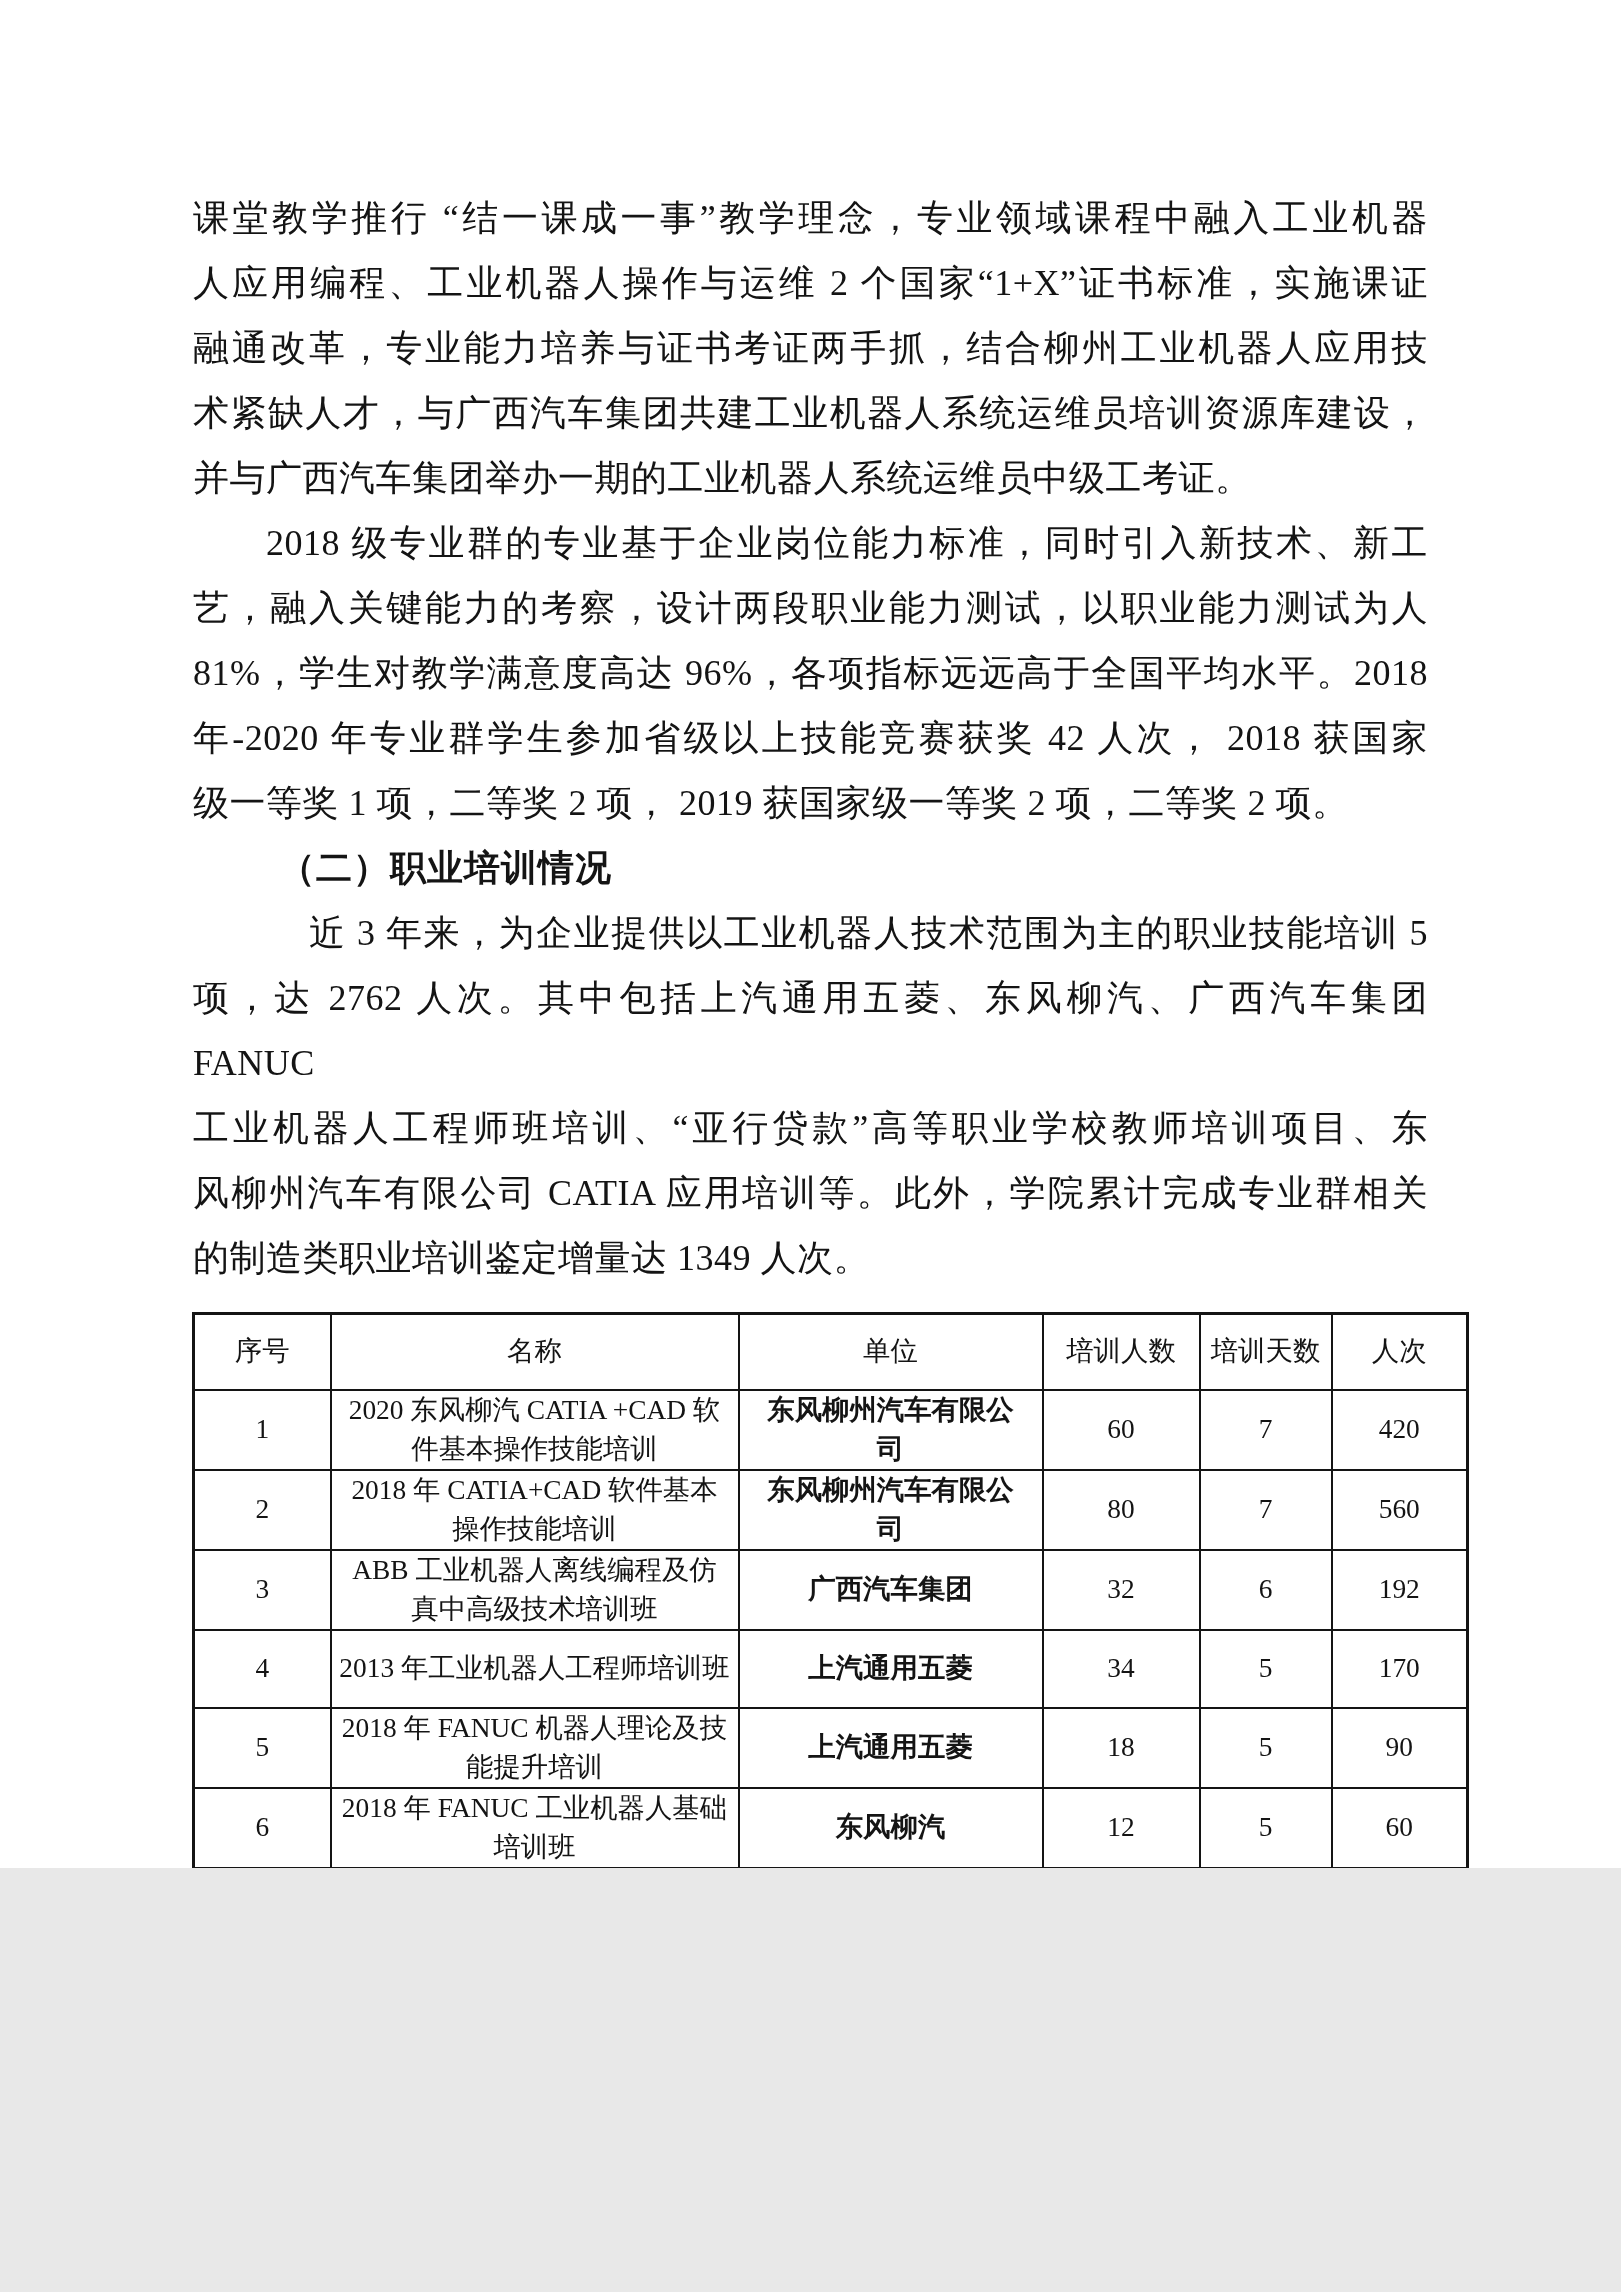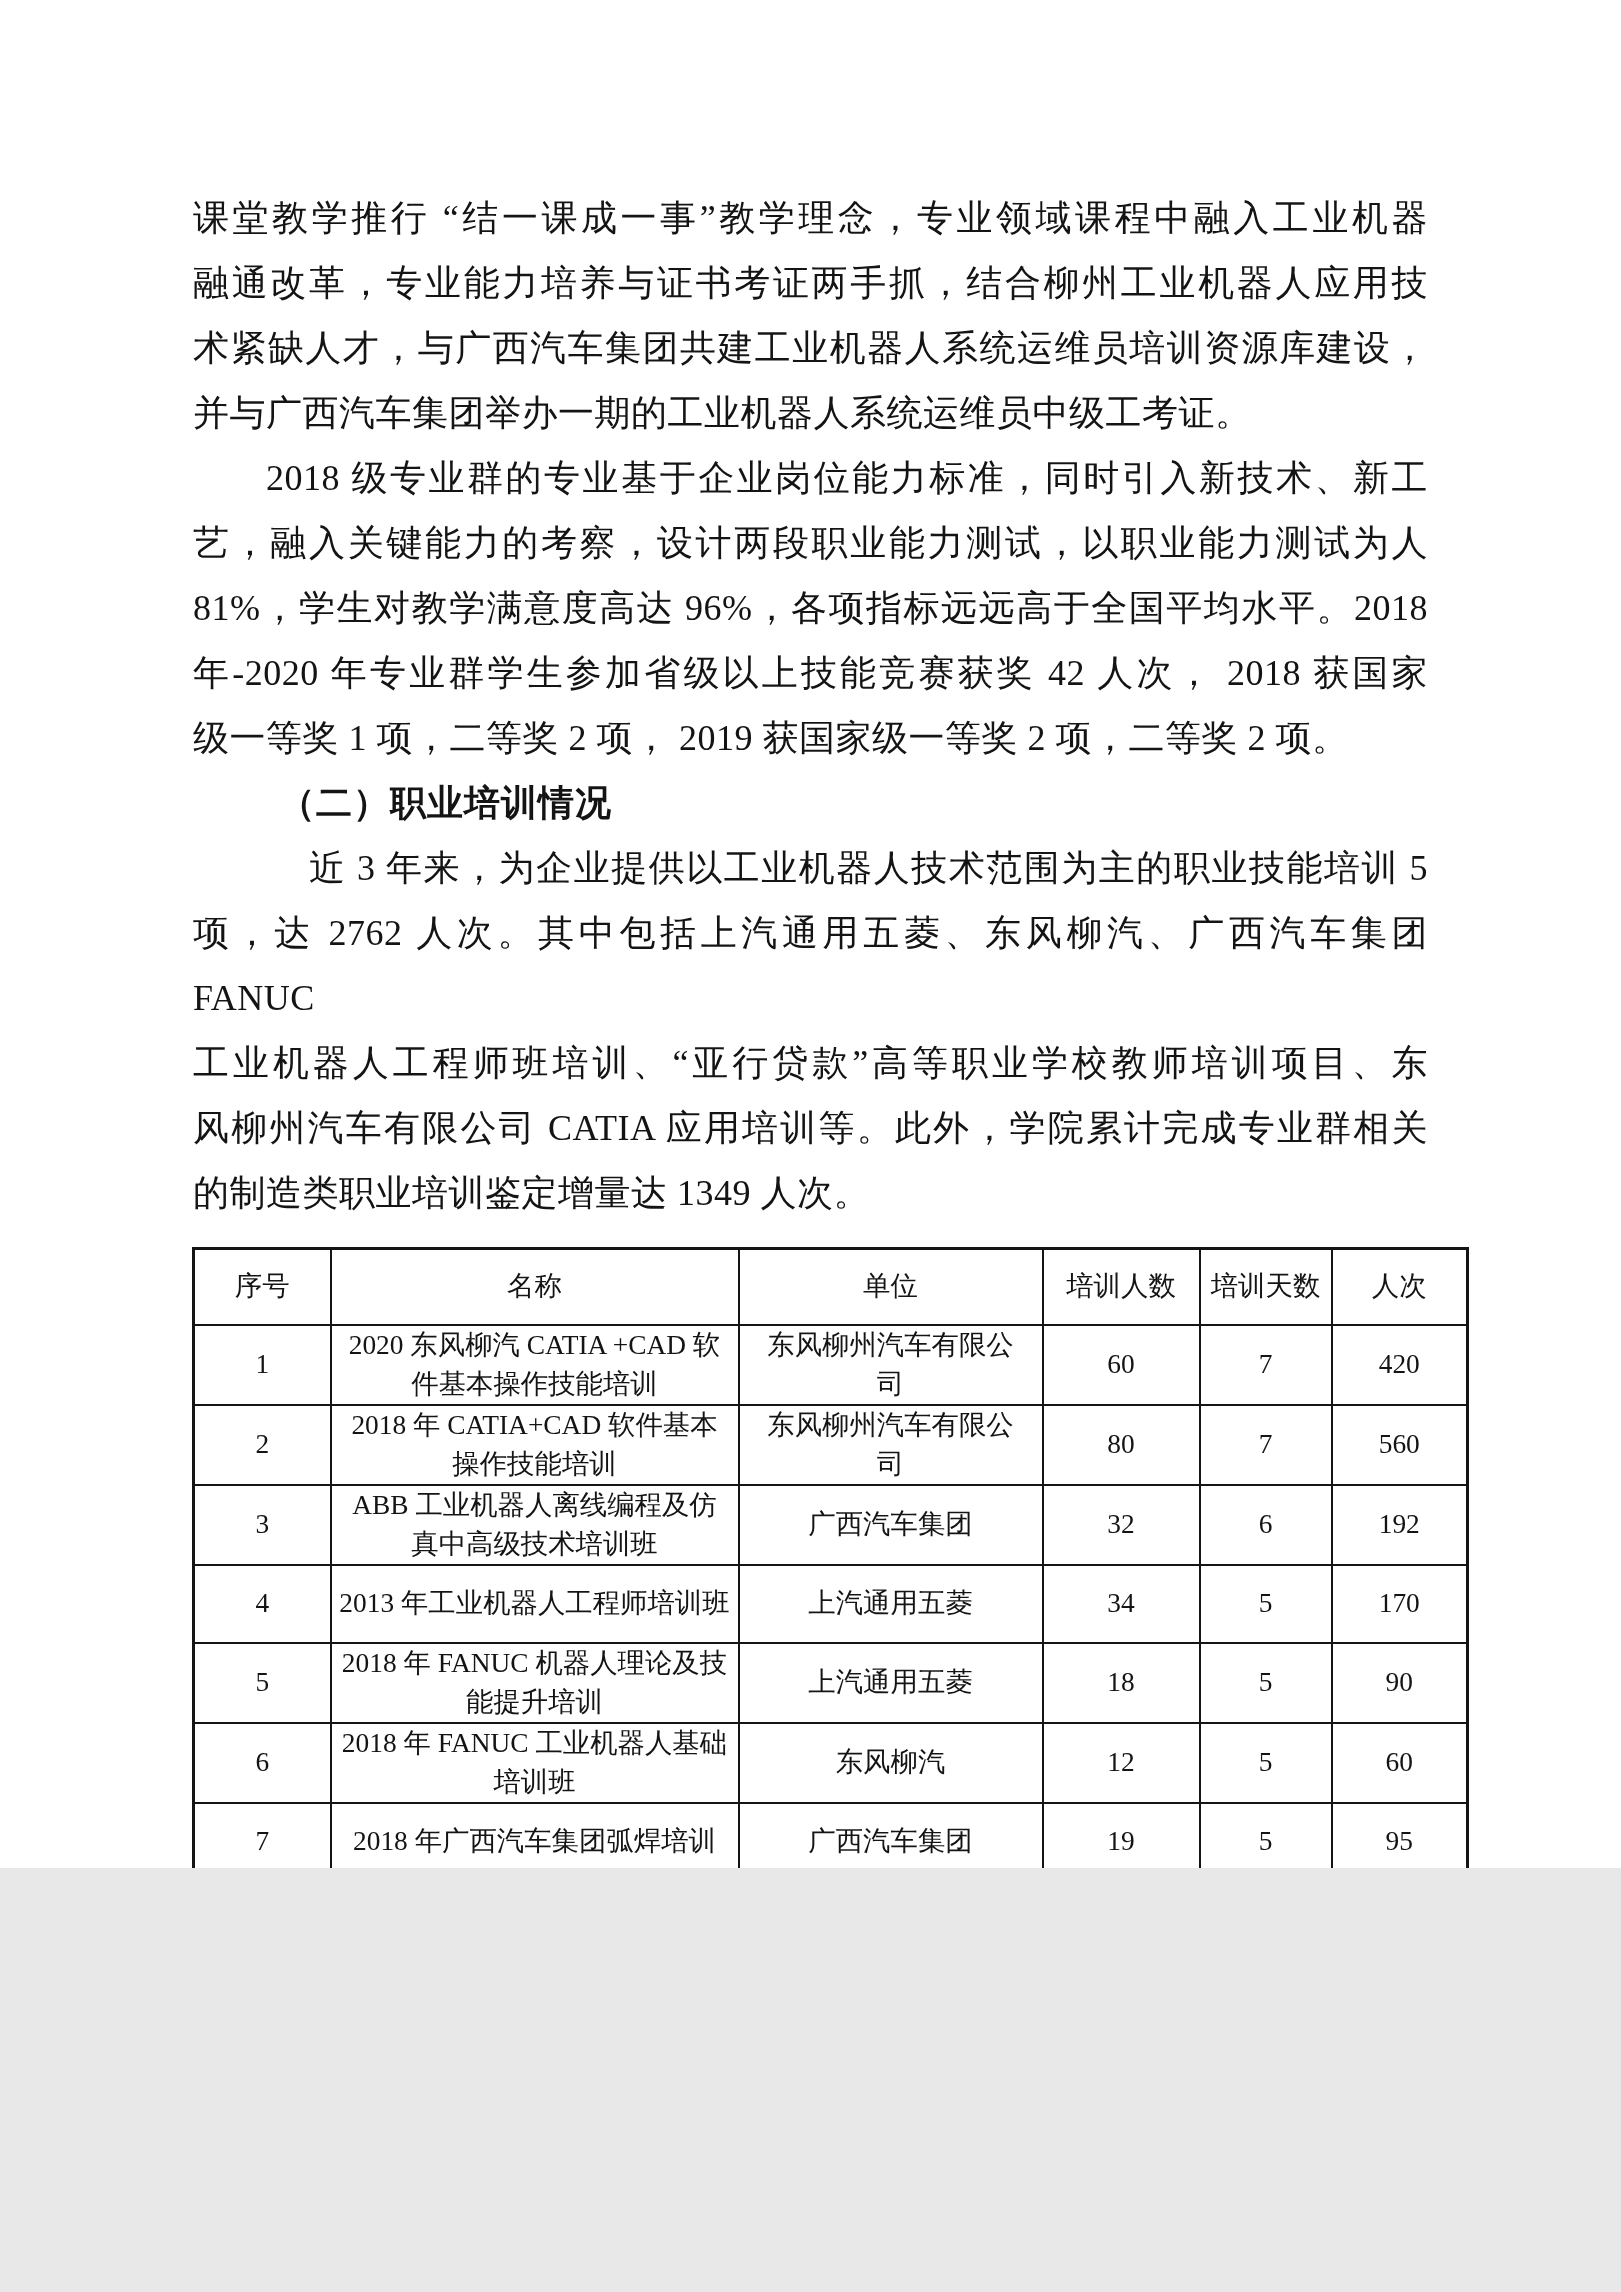--- a/index.html
+++ b/index.html
@@ -50,39 +50,40 @@
     vertical-align: middle;
     font-weight: normal;
     font-size: 27.4px;
     line-height: 39px;
     padding: 0 9.8px;
     overflow: hidden;
   }
   .training-table th { height: 74px; }
   .training-table td { height: 76px; }
   .training-table td:nth-child(2) { padding: 0 7.8px; }
-  .training-table td:nth-child(3) { padding: 0 19.6px; }
+  .training-table td:nth-child(3) { padding: 0 19.6px; font-weight: bold; }
   .page-number {
     position: absolute;
     top: 2125px;
     left: 0;
     width: 100%;
     text-align: center;
     font-size: 25.5px;
     font-family: "DejaVu Sans Mono", "Liberation Mono", monospace;
   }
 </style>
 </head>
 <body>
 
 <div class="page">
 
   <div class="text-block">
     <div>
         <div class="line">课堂教学推行 “结一课成一事”教学理念，专业领域课程中融入工业机器</div>
+        <div class="line">人应用编程、工业机器人操作与运维 2 个国家“1+X”证书标准，实施课证</div>
         <div class="line">融通改革，专业能力培养与证书考证两手抓，结合柳州工业机器人应用技</div>
         <div class="line">术紧缺人才，与广西汽车集团共建工业机器人系统运维员培训资源库建设，</div>
         <div class="line last">并与广西汽车集团举办一期的工业机器人系统运维员中级工考证。</div>
       </div>
 
     <div>
         <div class="line" style="text-indent: 73px;">2018 级专业群的专业基于企业岗位能力标准，同时引入新技术、新工</div>
         <div class="line">艺，融入关键能力的考察，设计两段职业能力测试，以职业能力测试为人</div>
         <div class="line">81%，学生对教学满意度高达 96%，各项指标远远高于全国平均水平。2018</div>
         <div class="line">年-2020 年专业群学生参加省级以上技能竞赛获奖 42 人次， 2018 获国家</div>

